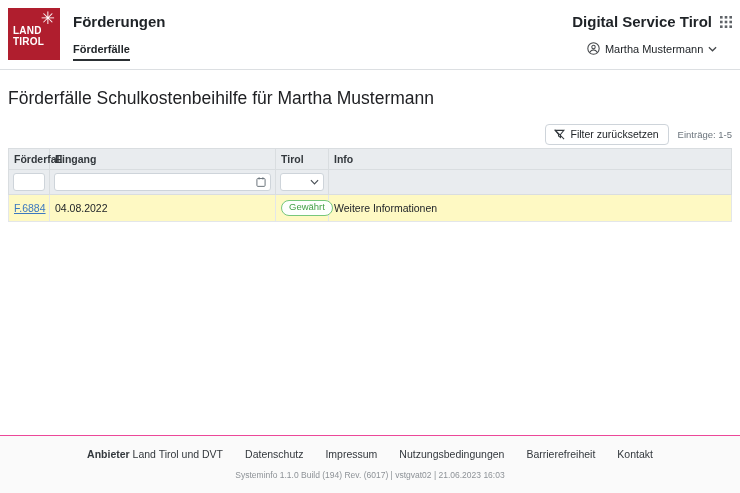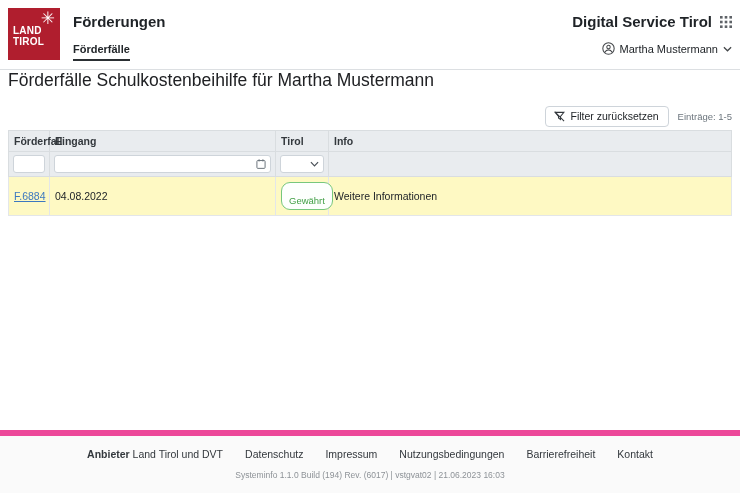--- a/index.html
+++ b/index.html
@@ -8,53 +8,53 @@
 
   
   .header { display:flex; justify-content:space-between; align-items:flex-start; padding:8px 8px 0 8px; height:70px; border-bottom:1px solid #dcdfe2; }
   .header-left { display:flex; }
   .logo { width:52px; height:52px; background:#b01e2e; position:relative; flex:0 0 auto; cursor:pointer; }
   .logo .emblem { position:absolute; top:2px; right:5px; color:#fff; font-size:17px; line-height:1; }
   .logo .logo-text { position:absolute; left:5px; bottom:12px; color:#fff; font-size:10px; font-weight:700; line-height:1.08; letter-spacing:0.2px; }
   .header-titles { margin-left:13px; display:flex; flex-direction:column; }
   .app-title { font-size:15px; font-weight:700; margin-top:5px; color:#1f2327; }
   .tab { margin-top:13px; font-size:11px; font-weight:700; color:#212529; padding-bottom:4px; border-bottom:2px solid #2b2f33; width:fit-content; cursor:pointer; }
-  .header-right { display:flex; flex-direction:column; align-items:flex-end; padding-top:5px; }
+  .header-right { display:flex; flex-direction:column; align-items:center; padding-top:5px; }
   .brand-row { display:flex; align-items:center; gap:8px; }
   .brand { font-size:15px; font-weight:700; color:#1f2327; }
   .apps-icon { display:inline-flex; cursor:pointer; }
   .user-row { display:flex; align-items:center; gap:5px; margin-top:12px; font-size:11px; color:#212529; cursor:pointer; }
 
   
   .main { padding:0 8px; }
-  .page-title { font-size:17.5px; font-weight:400; color:#202124; }
+  .page-title { font-size:17.5px; font-weight:400; color:#202124; margin-top:18px; }
   .toolbar { display:flex; justify-content:flex-end; align-items:center; gap:9px; margin-top:15px; margin-bottom:3px; }
   .btn-reset { display:inline-flex; align-items:center; gap:5px; background:#fff; border:1px solid #ced4da; border-radius:4px; padding:3px 9px 4px 8px; font-size:10.5px; color:#212529; cursor:pointer;text-align:center; }
   .entries { font-size:9.5px; color:#6c757d; }
 
   table.grid { width:100%; border-collapse:collapse; font-size:10.5px; table-layout:fixed; }
   .grid th, .grid td { text-align:left; vertical-align:middle; }
   .grid thead th { background:#e9ecef; font-weight:700; color:#33383d; padding:4px 5px; border:1px solid #d9dde0; font-size:10.5px; }
   .grid .filter-row td { background:#e9ecef; padding:3px 4px; border:1px solid #d9dde0; }
   .grid tbody.data td { background:#fef9c3; padding:5px 5px; border:1px solid #e3e6e9; border-top:none; }
   .col-foerderfall { width:41px; }
   .col-eingang { width:226px; }
   .col-status { width:53px; }
 
   .f-input { width:100%; height:18px; border:1px solid #ced4da; border-radius:3px; background:#fff; font-size:10.5px; padding:0 4px; font-family:inherit; }
   .date-wrap { position:relative; }
   .date-wrap .cal { position:absolute; right:5px; top:50%; transform:translateY(-50%); pointer-events:none; }
   .f-select { position:relative; }
   .f-select .chev { position:absolute; right:5px; top:50%; transform:translateY(-50%); pointer-events:none; }
 
   a.case-link { color:#3c78c0; text-decoration:underline; cursor:pointer; }
-  .badge { display:inline-block; border:1px solid #77c77c; color:#43a047; background:#fdfffd; border-radius:9px; padding:12px 7px 2px; font-size:9.5px; line-height:1.25; }
+  .badge { display:inline-block; border:1px solid #77c77c; color:#43a047; background:#fdfffd; border-radius:9px; padding:0 7px 2px; font-size:9.5px; line-height:1.25; }
 
   
-  .footer { position:absolute; left:0; bottom:0; width:100%; background:#fafafa; border-top:6px solid #ec4899; text-align:center; padding:12px 0 13px; }
+  .footer { position:absolute; left:0; bottom:0; width:100%; background:#fafafa; border-top:1px solid #ec4899; text-align:center; padding:12px 0 13px; }
   .footer-links { font-size:10.5px; color:#33383d; display:flex; justify-content:center; gap:22px; }
   .footer-links .provider b { font-weight:700; }
   .footer-links span, .footer-links a { color:#33383d; text-decoration:none; cursor:pointer; }
   .provider { cursor:default; }
   .systeminfo { margin-top:10px; font-size:8.5px; color:#8d9297; }
 
   svg { display:block; }
 </style>
 </head>
 <body>

